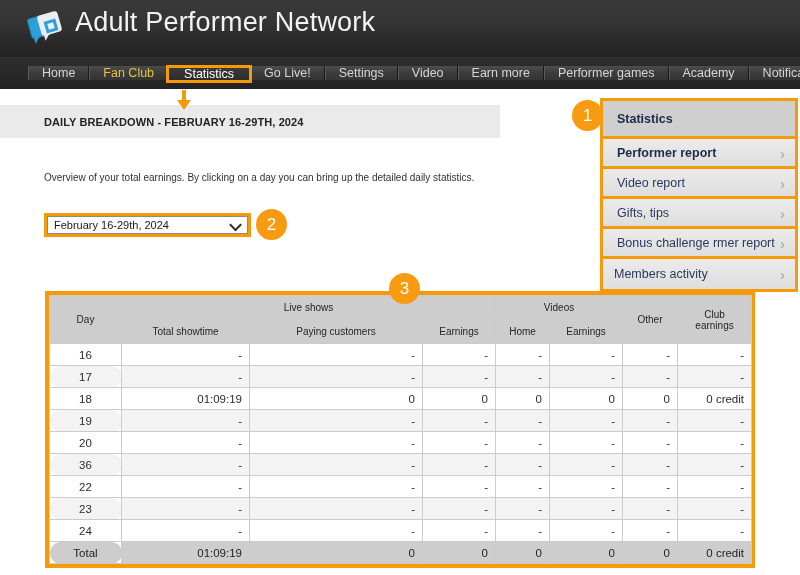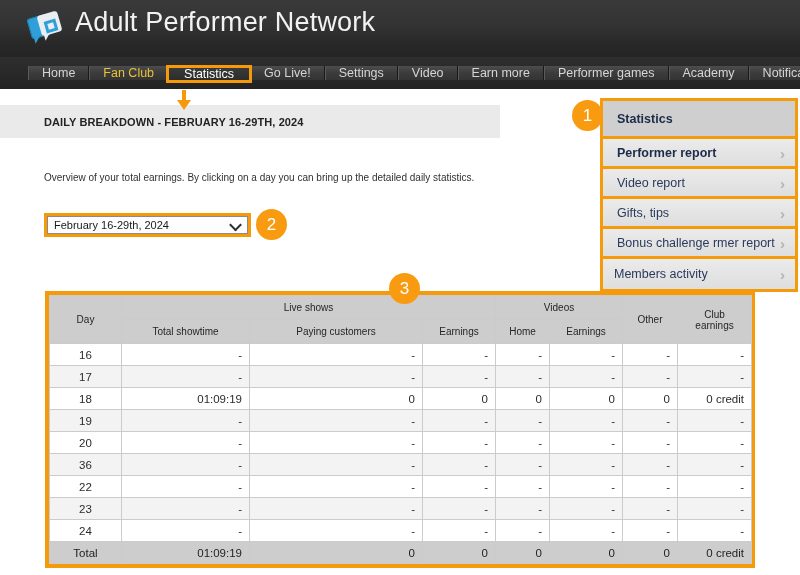--- a/index.html
+++ b/index.html
@@ -270,21 +270,21 @@
   }
   table.stats thead th {
     background: #cdcdcd;
     text-align: center;
     color: #252525;
     font-size: 10px;
     height: 24px;
   }
   table.stats tbody td { text-align: right; background: #ffffff; }
   table.stats tbody tr:nth-child(even) td { background: #f3f3f3; }
-  table.stats tbody td.day { text-align: center; }
+  table.stats tbody td.day { text-align: center; border-radius: 11px; }
   table.stats tbody tr.total td {
     background: #cdcdcd;
     color: #232323;
   }
   .c-day     { width: 72px; }
   .c-show    { width: 128px; }
   .c-pay     { width: 173px; }
   .c-earn    { width: 73px; }
   .c-views   { width: 54px; }
   .c-vearn   { width: 73px; }

